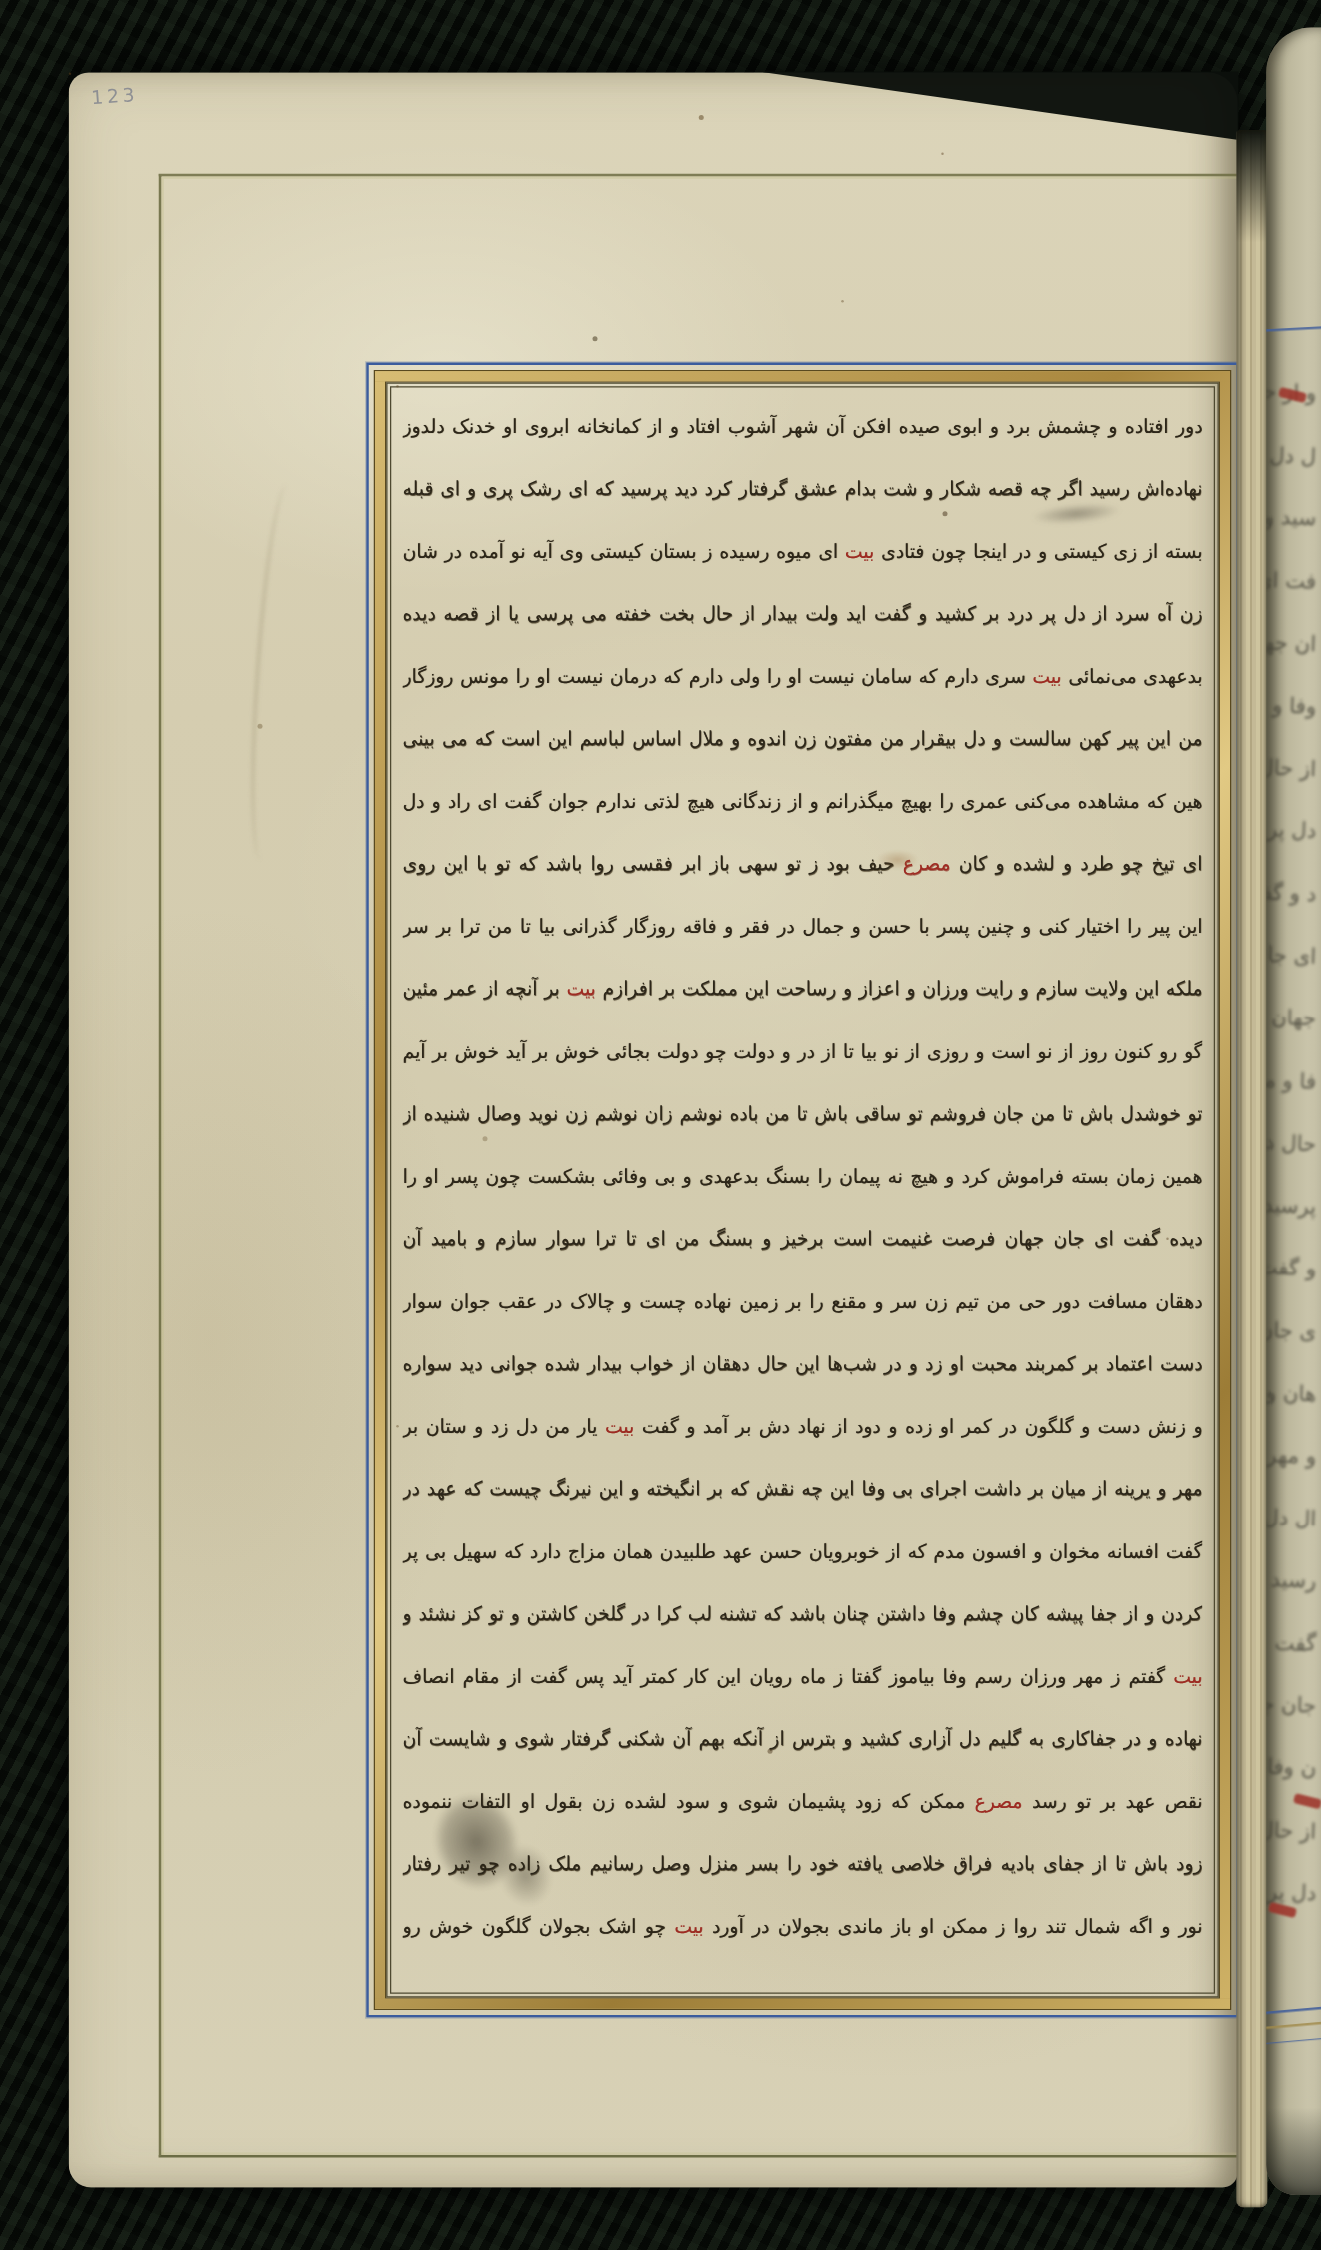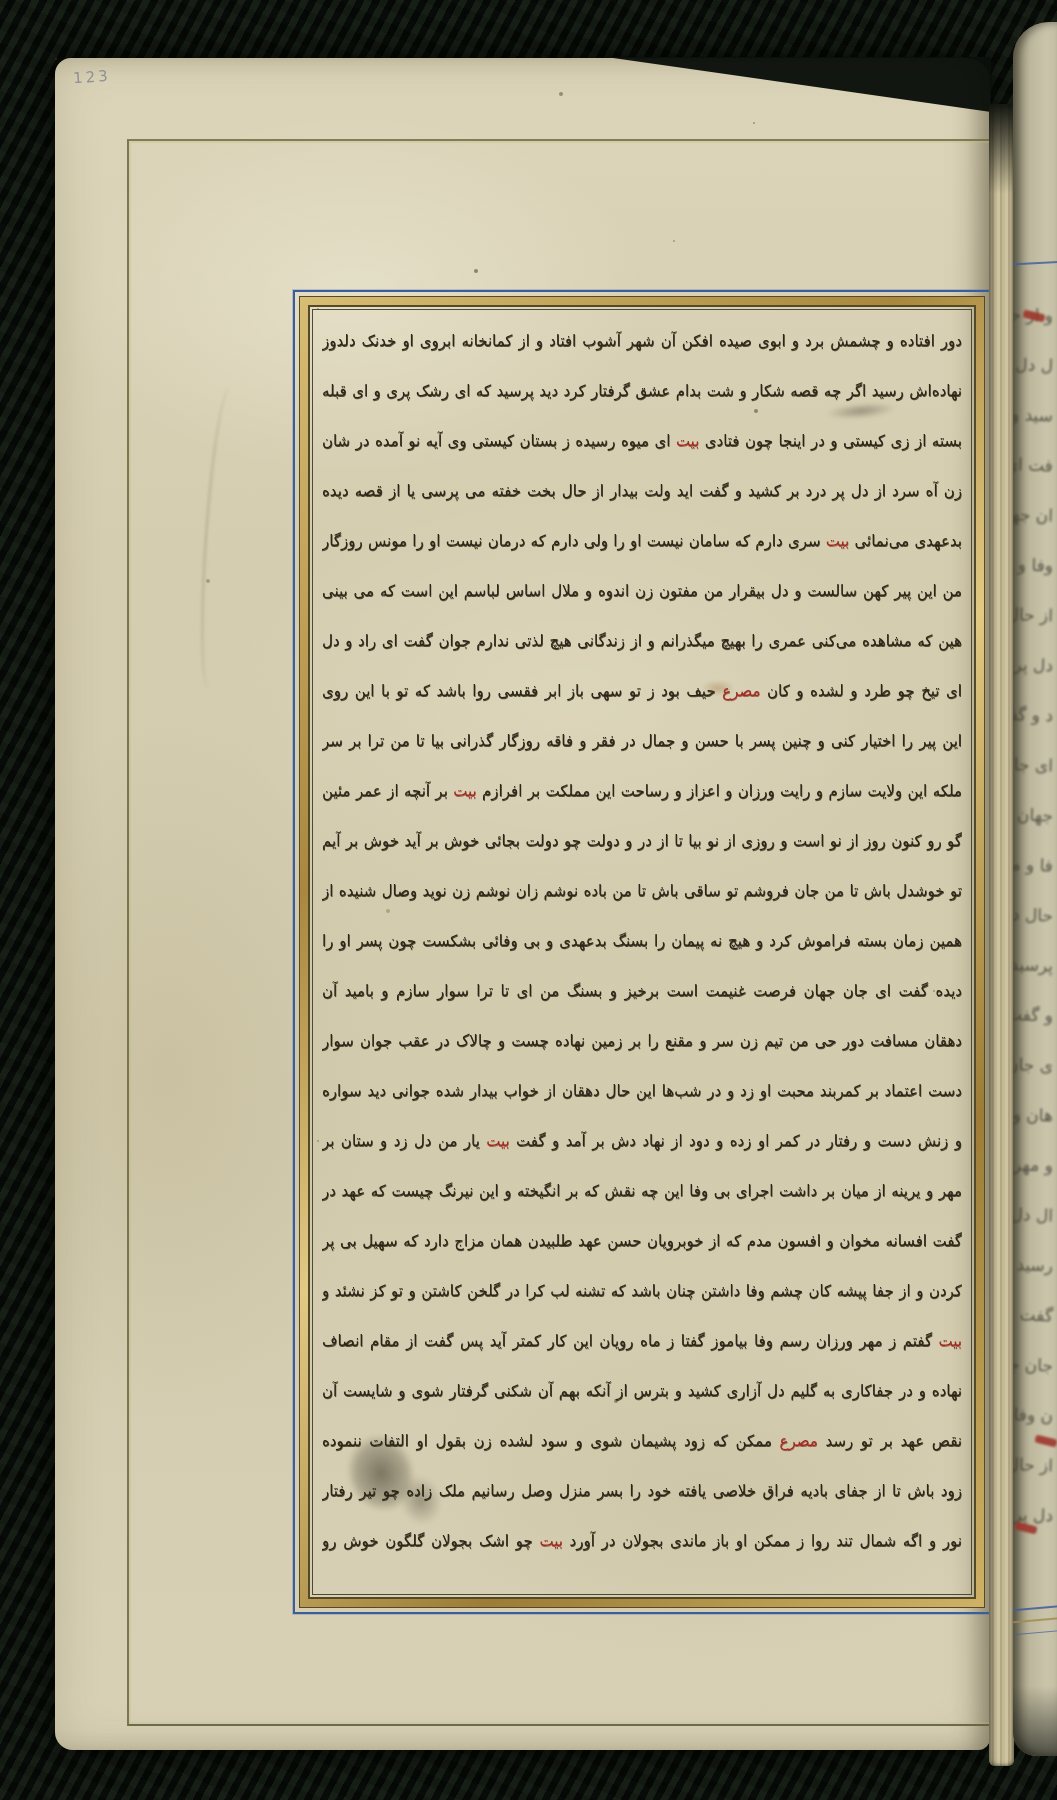--- a/index.html
+++ b/index.html
@@ -191,21 +191,21 @@
         <div class="ms-line"><span>هین که مشاهده می‌کنی عمری را بهیچ میگذرانم و از زندگانی هیچ لذتی ندارم جوان گفت ای راد و دل عمر و کان</span></div>
         <div class="ms-line"><span>ای تیخ چو طرد و لشده و کان </span><span class="red">مصرع</span><span> حیف بود ز تو سهی باز ابر فقسی روا باشد که تو با این روی دلفروز مصاحب</span></div>
         <div class="ms-line"><span>این پیر را اختیار کنی و چنین پسر با حسن و جمال در فقر و فاقه روزگار گذرانی بیا تا من ترا بر سر رغبت نشا</span></div>
         <div class="ms-line"><span>ملکه این ولایت سازم و رایت ورزان و اعزاز و رساحت این مملکت بر افرازم </span><span class="red">بیت</span><span> بر آنچه از عمر مئین رفت</span></div>
         <div class="ms-line"><span>گو رو کنون روز از نو است و روزی از نو بیا تا از در و دولت چو دولت بجائی خوش بر آید خوش بر آیم</span></div>
         <div class="ms-line"><span>تو خوشدل باش تا من جان فروشم تو ساقی باش تا من باده نوشم زان نوشم زن نوید وصال شنیده از عهدی که</span></div>
         <div class="ms-line"><span>همین زمان بسته فراموش کرد و هیچ نه پیمان را بسنگ بدعهدی و بی وفائی بشکست چون پسر او را مایل خود</span></div>
         <div class="ms-line"><span>دیده گفت ای جان جهان فرصت غنیمت است برخیز و بسنگ من ای تا ترا سوار سازم و بامید آن</span></div>
         <div class="ms-line"><span>دهقان مسافت دور حی من تیم زن سر و مقنع را بر زمین نهاده چست و چالاک در عقب جوان سوار شده</span></div>
         <div class="ms-line"><span>دست اعتماد بر کمربند محبت او زد و در شب‌ها این حال دهقان از خواب بیدار شده جوانی دید سواره ایستاده</span></div>
-        <div class="ms-line"><span>و زنش دست و رفتار در کمر او زده و دود از نهاد دش بر آمد و گفت </span><span class="red">بیت</span><span> یار من دل زد و ستان بر داشت</span></div>
+        <div class="ms-line"><span>و زنش دست و گلگون در کمر او زده و دود از نهاد دش بر آمد و گفت </span><span class="red">بیت</span><span> یار من دل زد و ستان بر داشت</span></div>
         <div class="ms-line"><span>مهر و یرینه از میان بر داشت اجرای بی وفا این چه نقش که بر انگیخته و این نیرنگ چیست که عهد در آمیخته زن</span></div>
         <div class="ms-line"><span>گفت افسانه مخوان و افسون مدم که از خوبرویان حسن عهد طلبیدن همان مزاج دارد که سهیل بی پر جمع</span></div>
         <div class="ms-line"><span>کردن و از جفا پیشه کان چشم وفا داشتن چنان باشد که تشنه لب کرا در گلخن کاشتن و تو کز نشئد و که فرو رود</span></div>
         <div class="ms-line"><span class="red">بیت</span><span> گفتم ز مهر ورزان رسم وفا بیاموز گفتا ز ماه رویان این کار کمتر آید پس گفت از مقام انصاف پای بردن</span></div>
         <div class="ms-line"><span>نهاده و در جفاکاری به گلیم دل آزاری کشید و بترس از آنکه بهم آن شکنی گرفتار شوی و شایست آن</span></div>
         <div class="ms-line"><span>نقص عهد بر تو رسد </span><span class="red">مصرع</span><span> ممکن که زود پشیمان شوی و سود لشده زن بقول او التفات ننموده جوانرا</span></div>
         <div class="ms-line"><span>زود باش تا از جفای بادیه فراق خلاصی یافته خود را بسر منزل وصل رسانیم ملک زاده چو تیر رفتار مان</span></div>
         <div class="ms-line"><span>نور و اگه شمال تند روا ز ممکن او باز ماندی بجولان در آورد </span><span class="red">بیت</span><span> چو اشک بجولان گلگون خوش رو</span></div>
       </div>
   </div>

